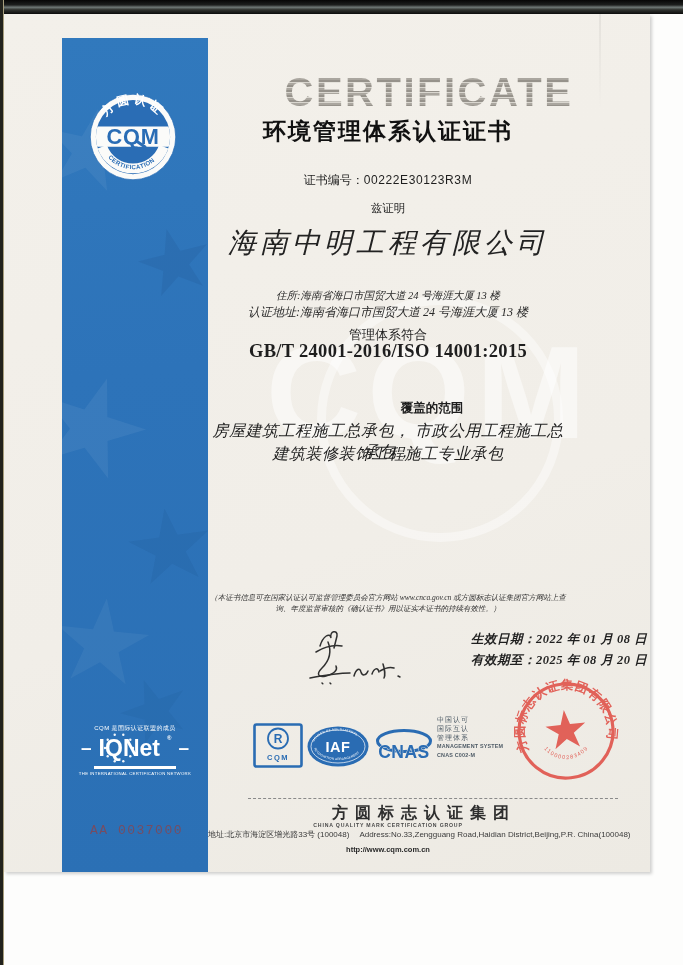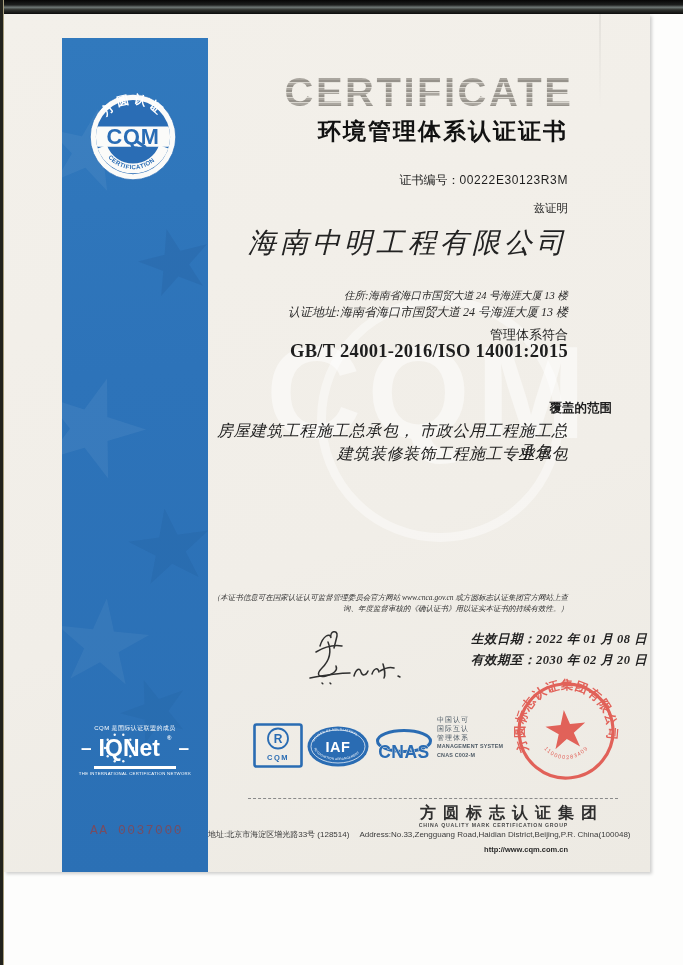--- a/index.html
+++ b/index.html
@@ -44,21 +44,21 @@
     background:repeating-linear-gradient(180deg,#96928b 0 2px,#d9d6cf 2px 3.5px,#aaa69f 3.5px 5px);
     -webkit-background-clip:text;background-clip:text;color:transparent;}
 
   
   .emboss-circle{left:317px;top:296px;width:228px;height:228px;border:9px solid rgba(255,255,255,0.42);
     border-radius:50%;}
   .emboss-text{left:208px;top:318px;width:442px;text-align:center;font-size:132px;font-weight:bold;
     color:rgba(255,255,255,0.5);letter-spacing:6px;line-height:150px;}
 
   
-  .c{position:absolute;left:208px;width:360px;text-align:right;color:#1e1e1e;z-index:3;}
+  .c{position:absolute;left:208px;width:360px;text-align:center;color:#1e1e1e;z-index:3;}
   .serif{font-family:"Liberation Serif",serif;}
   .kai{font-family:"Liberation Serif",serif;font-style:italic;}
   .title{top:116px;font-size:23px;font-weight:bold;letter-spacing:2px;color:#111;}
   .certno{top:172px;font-size:12px;}
   .certno .val{font-family:"Liberation Sans",sans-serif;letter-spacing:0.6px;}
   .hereby{top:201px;font-size:11.5px;}
   .company{top:224px;font-size:28px;letter-spacing:4px;color:#222;}
   .credit{top:274px;font-size:11px;color:#2a2a2a;}
   .residence{top:289px;font-size:10.5px;color:#2a2a2a;}
   .audit{top:304px;font-size:12px;color:#2a2a2a;}
@@ -187,21 +187,21 @@
       <path d="M68,50 C70,43 74,41 75,46 C76,50 80,50 82,45"></path>
       <path d="M86,48 C88,42 92,41 93,46"></path>
       <path d="M97,38 C99,44 99,50 98,52 M94,45 C99,42 105,41 108,42"></path>
       <path d="M112,50 L114,51"></path>
       <path d="M36,57 l0.8,0.8 M44,57 l0.8,0.8"></path>
     </g>
   </svg>
 
   <div class="abs date-block">
     <div class="date-line">生效日期：2022 年 01 月 08 日</div>
-    <div class="date-line">有效期至：2030 年 02 月 20 日</div>
+    <div class="date-line">有效期至：2025 年 08 月 20 日</div>
   </div>
 
   <svg class="abs" style="left:253px;top:723px;z-index:3;" width="50" height="45" viewBox="0 0 50 45">
     <rect x="1.5" y="1.5" width="47" height="42" rx="2" fill="none" stroke="#2a6cb3" stroke-width="2.6"></rect>
     <circle cx="25" cy="15.5" r="10" fill="none" stroke="#2a6cb3" stroke-width="1.8"></circle>
     <text x="25" y="20" text-anchor="middle" font-size="12" font-weight="bold" fill="#2a6cb3">R</text>
     <text x="25" y="37" text-anchor="middle" font-size="7.5" font-weight="bold" letter-spacing="1.5" fill="#2a6cb3">CQM</text>
   </svg>
 
   <svg class="abs" style="left:307px;top:726px;z-index:3;" width="62" height="41" viewBox="-31 -20.5 62 41">
@@ -246,16 +246,16 @@
       </text>
       <text font-size="5.5" fill="#e04f46" letter-spacing="1.2">
         <textPath href="#sealNum" startOffset="8">110000283409</textPath>
       </text>
     </g>
   </svg>
 
   <div class="abs sep"></div>
   <div class="c group-cn">方圆标志认证集团</div>
   <div class="c group-en">CHINA QUALITY MARK CERTIFICATION GROUP</div>
-  <div class="c addr"><span>地址:北京市海淀区增光路33号 (128514)</span><span class="gap"></span><span>Address:No.33,Zengguang Road,Haidian District,Beijing,P.R. China(100048)</span></div>
+  <div class="c addr"><span>地址:北京市海淀区增光路33号 (100048)</span><span class="gap"></span><span>Address:No.33,Zengguang Road,Haidian District,Beijing,P.R. China(100048)</span></div>
   <div class="c web">http://www.cqm.com.cn</div>
 
 </div>
 
 </body></html>

